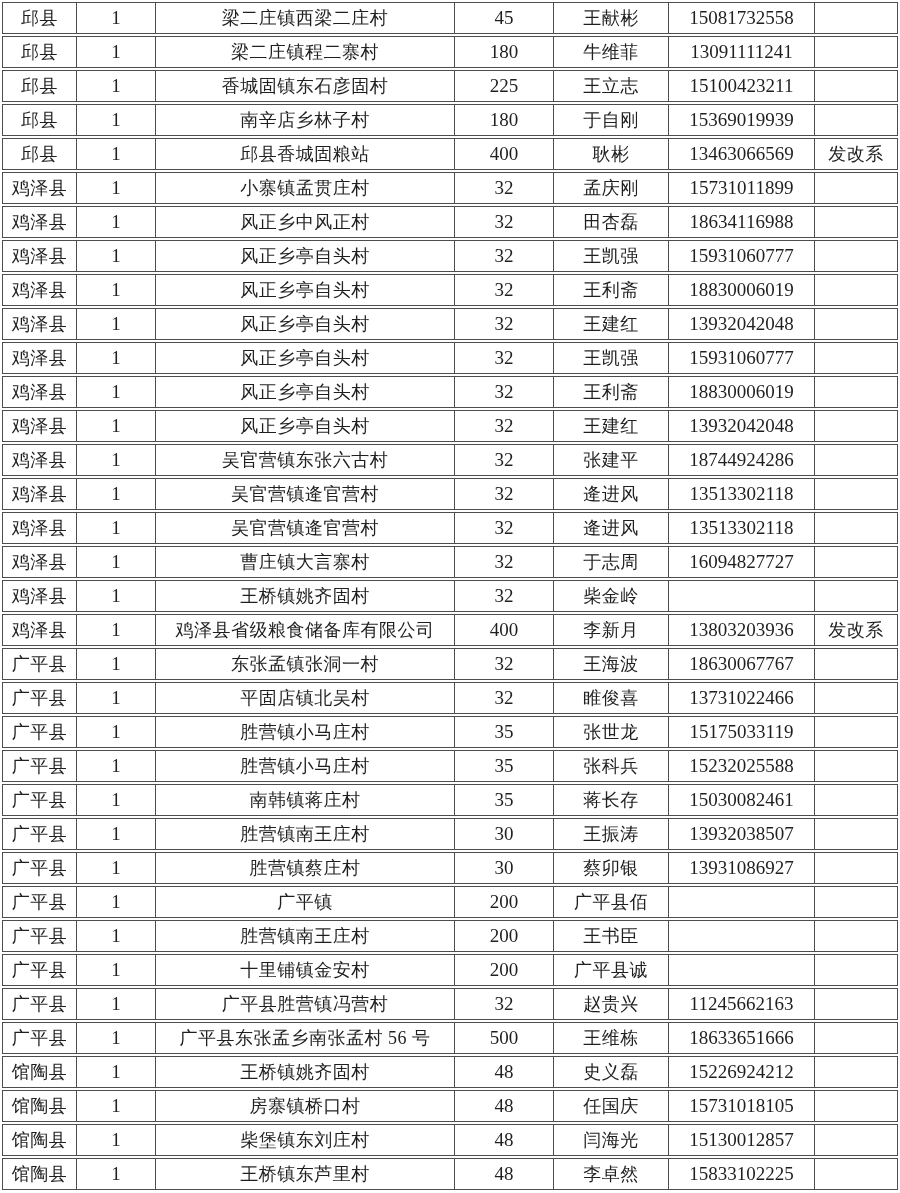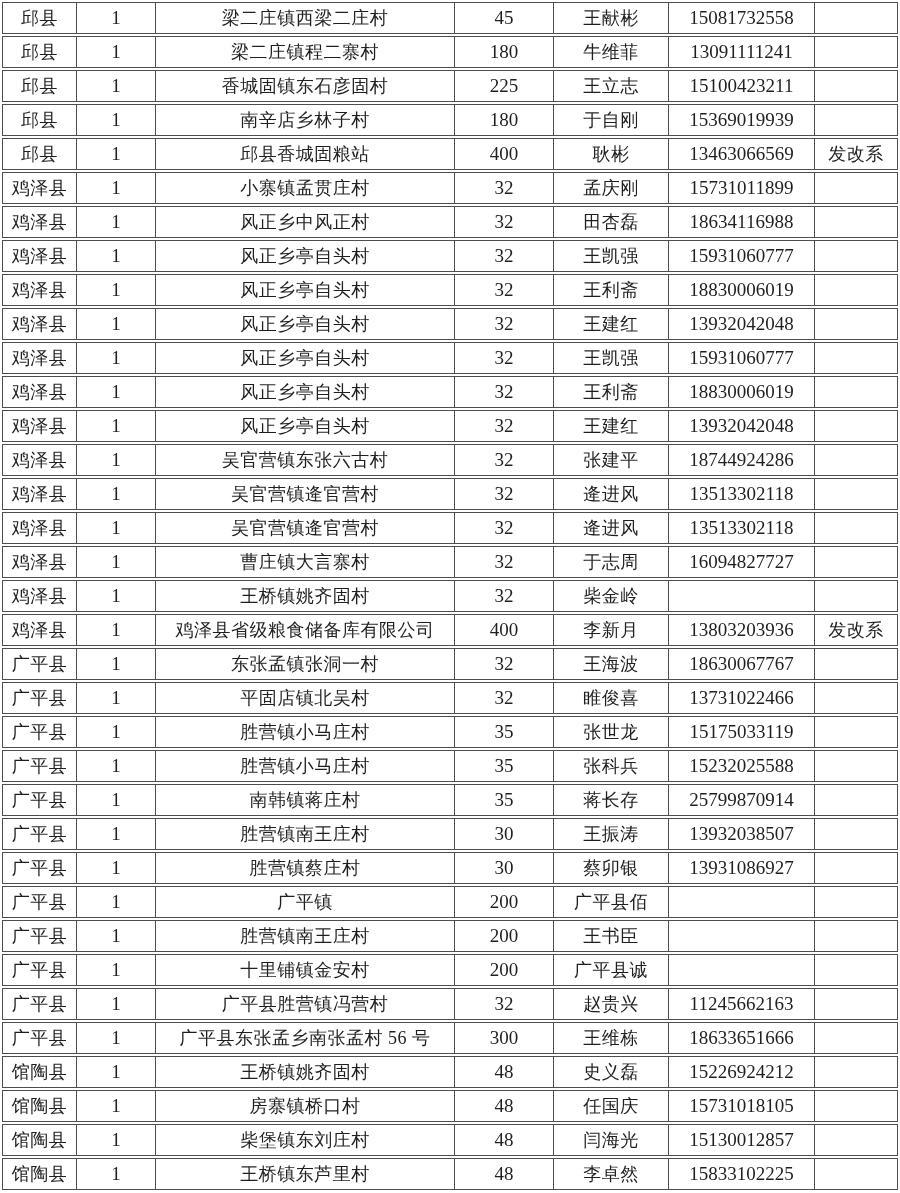--- a/index.html
+++ b/index.html
@@ -265,21 +265,21 @@
         <td>张科兵</td>
         <td class="num">15232025588</td>
         <td></td>
       </tr>
       <tr>
         <td>广平县</td>
         <td class="num">1</td>
         <td>南韩镇蒋庄村</td>
         <td class="num">35</td>
         <td>蒋长存</td>
-        <td class="num">25799870914</td>
+        <td class="num">15030082461</td>
         <td></td>
       </tr>
       <tr>
         <td>广平县</td>
         <td class="num">1</td>
         <td>胜营镇南王庄村</td>
         <td class="num">30</td>
         <td>王振涛</td>
         <td class="num">13932038507</td>
         <td></td>
@@ -326,21 +326,21 @@
         <td>广平县胜营镇冯营村</td>
         <td class="num">32</td>
         <td>赵贵兴</td>
         <td class="num">11245662163</td>
         <td></td>
       </tr>
       <tr>
         <td>广平县</td>
         <td class="num">1</td>
         <td>广平县东张孟乡南张孟村 56 号</td>
-        <td class="num">300</td>
+        <td class="num">500</td>
         <td>王维栋</td>
         <td class="num">18633651666</td>
         <td></td>
       </tr>
       <tr>
         <td>馆陶县</td>
         <td class="num">1</td>
         <td>王桥镇姚齐固村</td>
         <td class="num">48</td>
         <td>史义磊</td>

